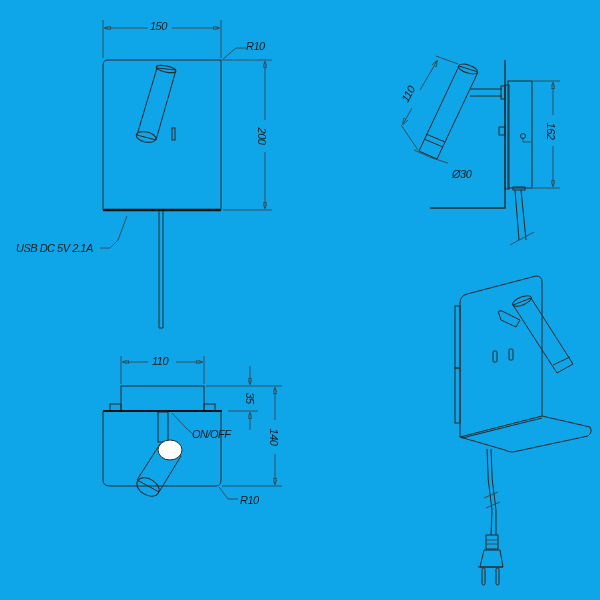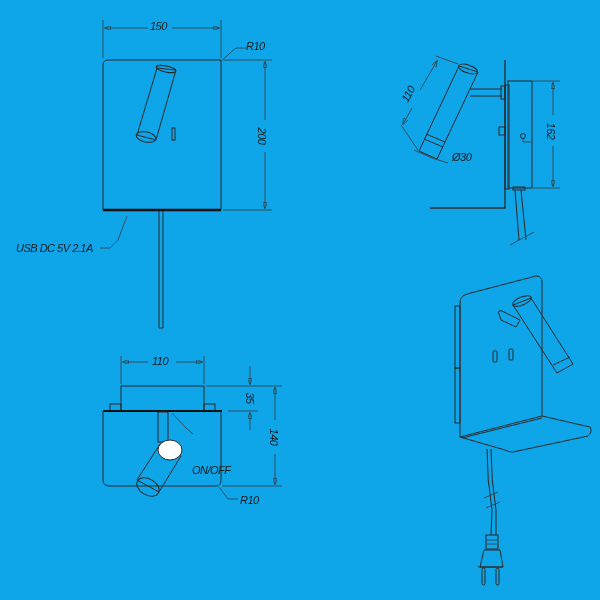--- a/index.html
+++ b/index.html
@@ -170,21 +170,21 @@
       </g>
     </g>
   </svg>
 
   <span class="lbl" style="left:150px; top:20px;">150</span>
   <span class="lbl" style="left:246px; top:40px;">R10</span>
   <span class="lbl" style="left:254px; top:130px; transform: rotate(90deg);">200</span>
   <span class="lbl" style="left:16px; top:242px;">USB  DC 5V 2.1A</span>
 
   <span class="lbl" style="left:400px; top:88px; transform: rotate(-62deg);">110</span>
-  <span class="lbl" style="left:452px; top:151px;text-align:right;">Ø30</span>
+  <span class="lbl" style="left:452px; top:168px;text-align:right;">Ø30</span>
   <span class="lbl" style="left:543px; top:125px; transform: rotate(90deg);">162</span>
 
   <span class="lbl" style="left:152px; top:355px;">110</span>
   <span class="lbl" style="left:244px; top:392px; transform: rotate(90deg);">35</span>
   <span class="lbl" style="left:266px; top:431px; transform: rotate(90deg);">140</span>
-  <span class="lbl" style="left:192px; top:428px;margin-top:36px;">ON/OFF</span>
+  <span class="lbl" style="left:192px; top:428px;">ON/OFF</span>
   <span class="lbl" style="left:240px; top:494px;">R10</span>
 </div>
 
 </body></html>

